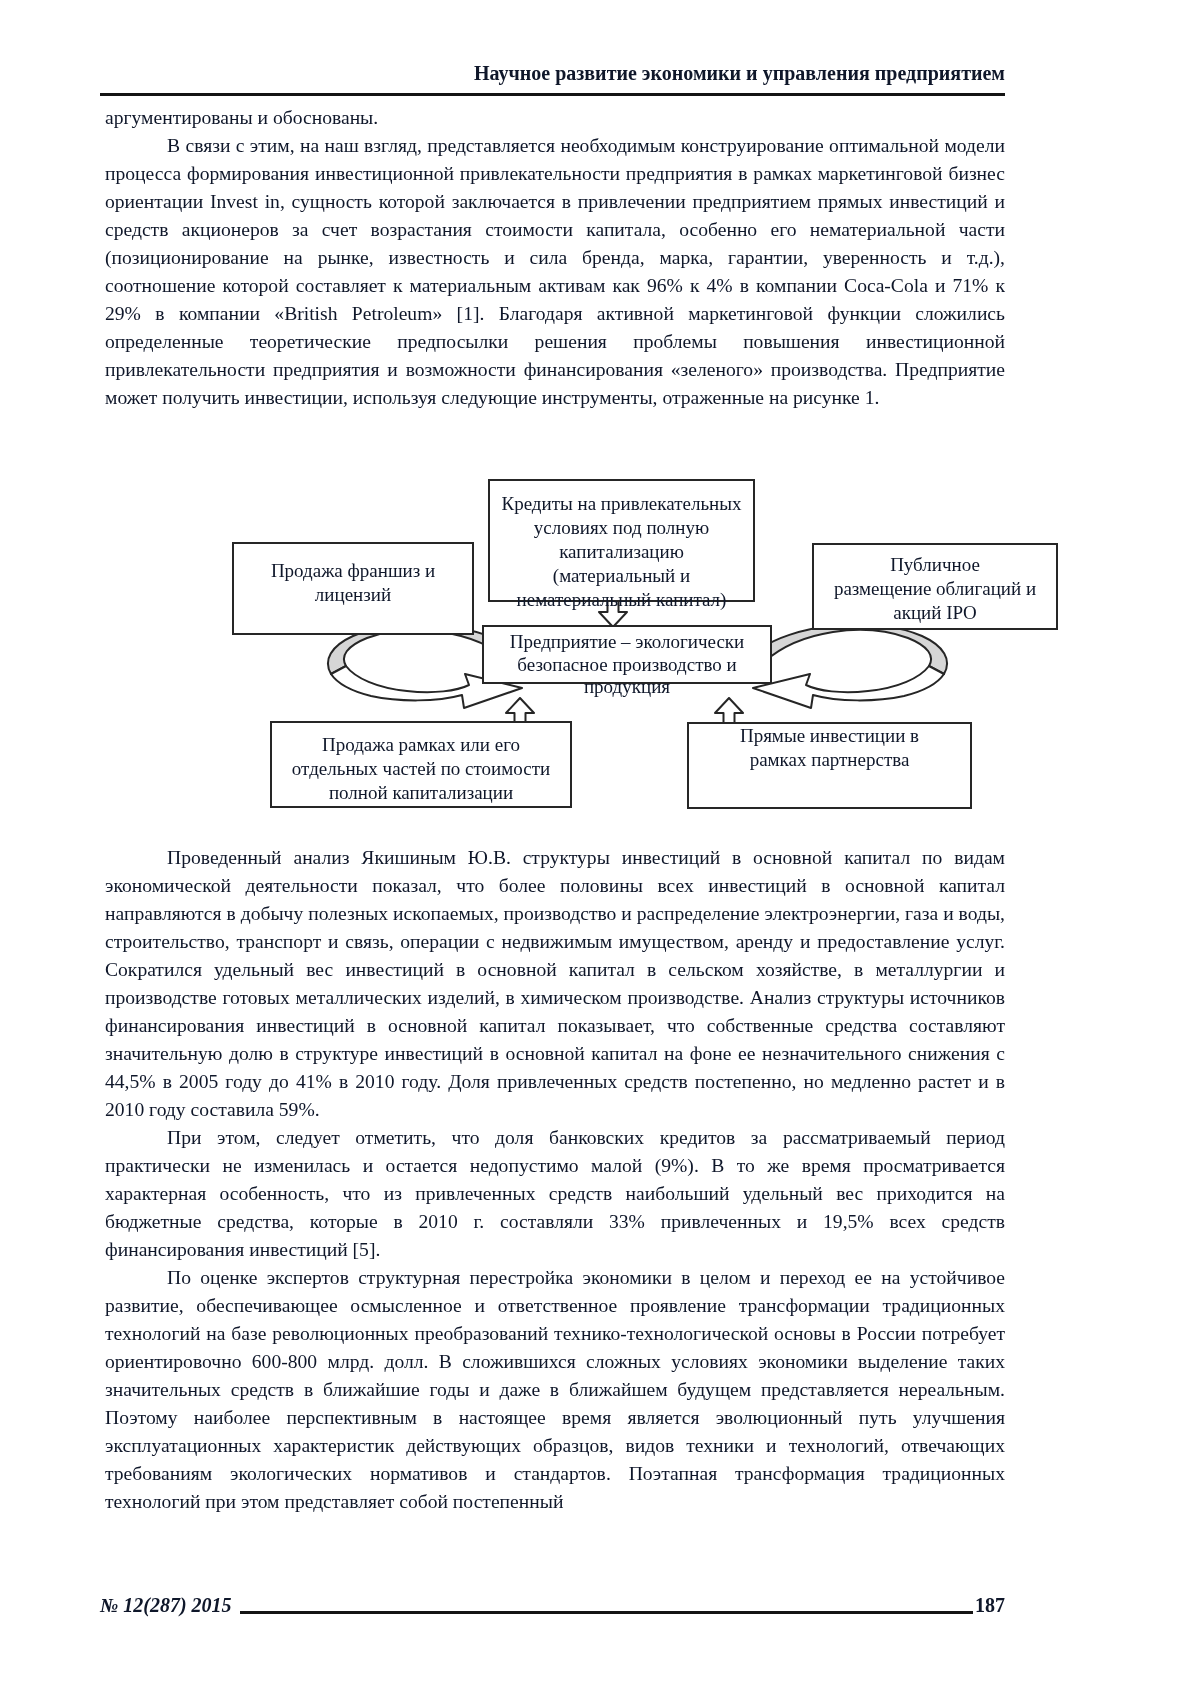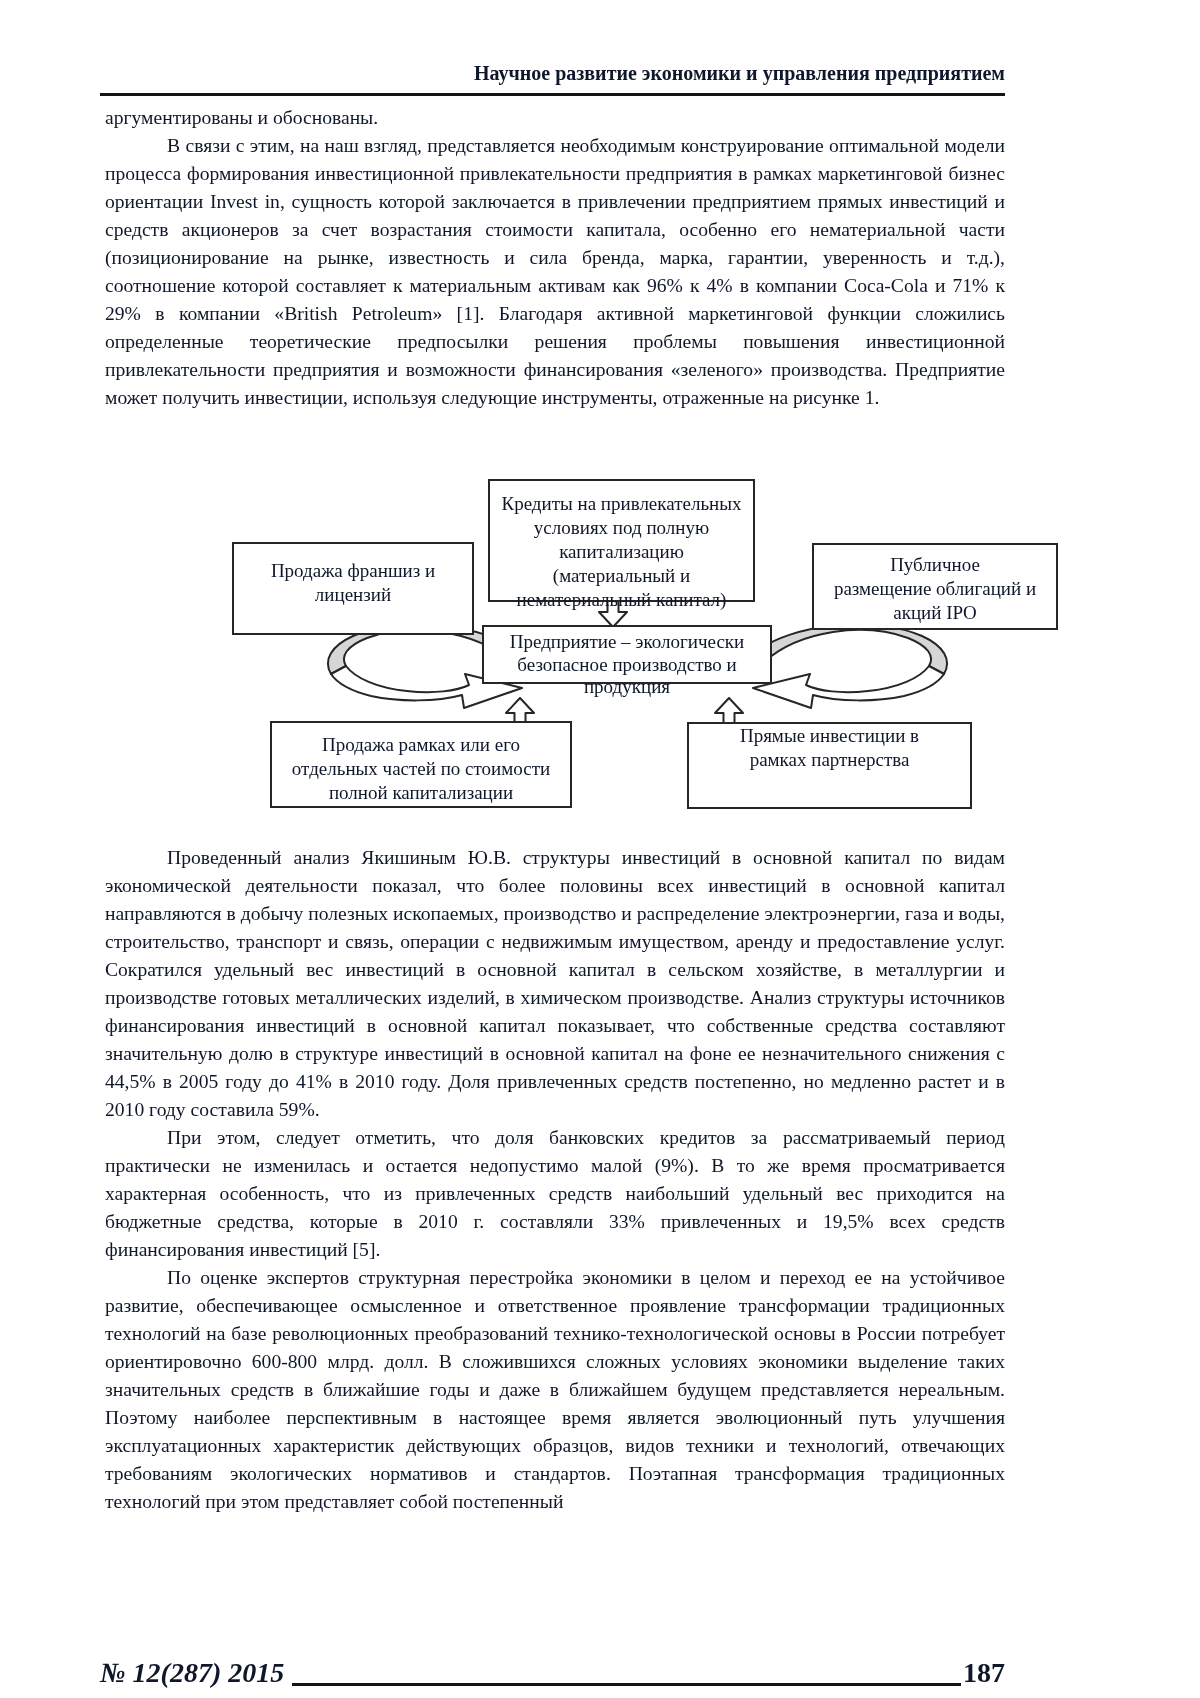--- a/index.html
+++ b/index.html
@@ -42,22 +42,22 @@
   .arrow-up-left   {left:502px; top:252px;}
   .arrow-up-right  {left:711px; top:252px;}
   .arrow-curve-left{left:315px; top:167px;}
   .arrow-curve-right{left:745px; top:167px;}
   .caption{
     position:absolute;top:372px;left:150px;width:900px;text-align:center;
     font-weight:bold;font-style:italic;font-size:19.5px;
   }
   
   .footer{
-    position:absolute;top:1657px;left:100px;width:905px;
-    display:flex;align-items:flex-end;font-size:28px;text-align:center;
+    position:absolute;top:1594px;left:100px;width:905px;
+    display:flex;align-items:flex-end;font-size:20px;text-align:center;
   }
   .footer .issue{font-weight:bold;font-style:italic;white-space:nowrap;}
   .footer .rule{flex:1;border-bottom:3px solid #141414;margin:0 2px 3px 8px;height:1px;}
   .footer .pagenum{font-weight:bold;white-space:nowrap;}
 </style>
 </head>
 <body>
 
 <div class="page">
 

